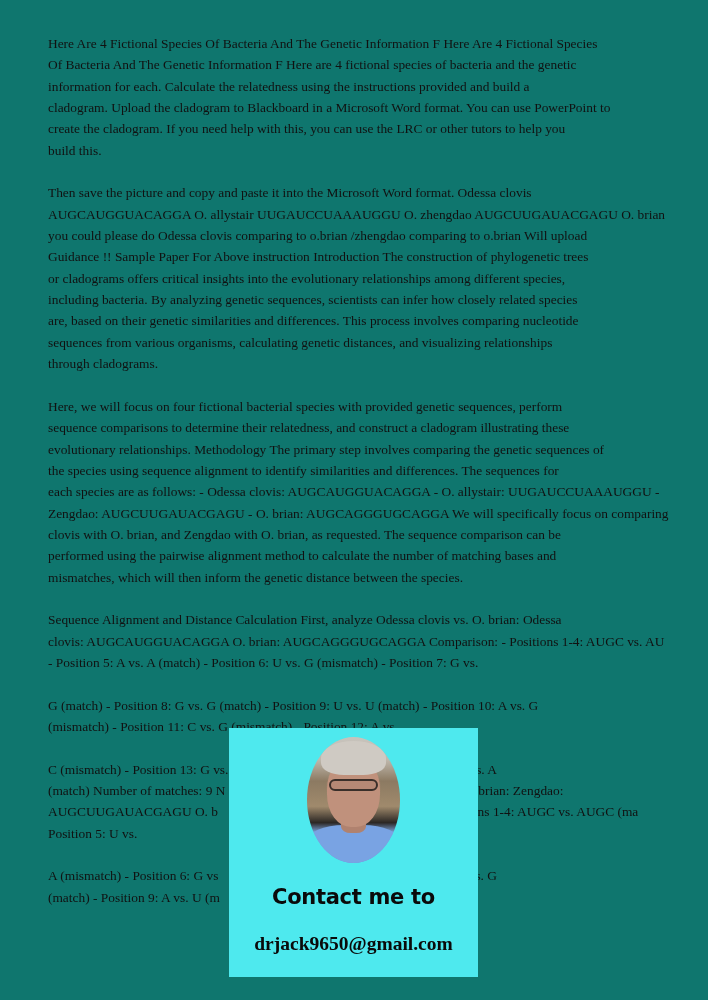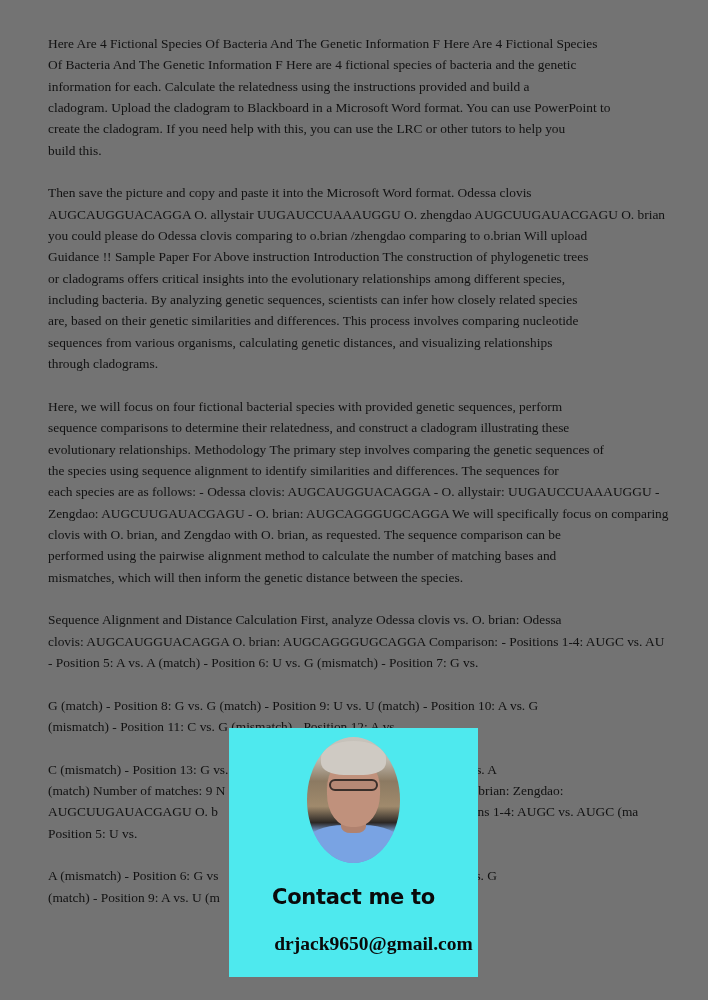--- a/index.html
+++ b/index.html
@@ -12,21 +12,21 @@
     height: 1000px;
     position: relative;
     overflow: hidden;
   }
   .page {
     position: absolute;
     left: 0;
     top: 0;
     width: 708px;
     height: 1000px;
-    background: #737373;
+    background: #0f766e;
   }
   .doc-text {
     position: absolute;
     left: 48px;
     top: 33px;
     width: 700px;
     font-family: "Liberation Serif", "DejaVu Serif", serif;
     font-size: 13.4px;
     line-height: 21.35px;
     color: #111111;
@@ -118,21 +118,20 @@
     position: absolute;
     left: 0;
     top: 203px;
     width: 249px;
     text-align: center;
     font-family: "Liberation Serif", "DejaVu Serif", serif;
     font-weight: bold;
     font-size: 19.5px;
     line-height: 26px;
     color: #0a0a0a;
-    padding-left: 20px;
   }
 </style>
 </head>
 <body>
 
 <div class="page">
   <div class="doc-text">
 
     <span class="doc-line">Here Are 4 Fictional Species Of Bacteria And The Genetic Information F Here Are 4 Fictional Species</span>
     <span class="doc-line">Of Bacteria And The Genetic Information F Here are 4 fictional species of bacteria and the genetic</span>

